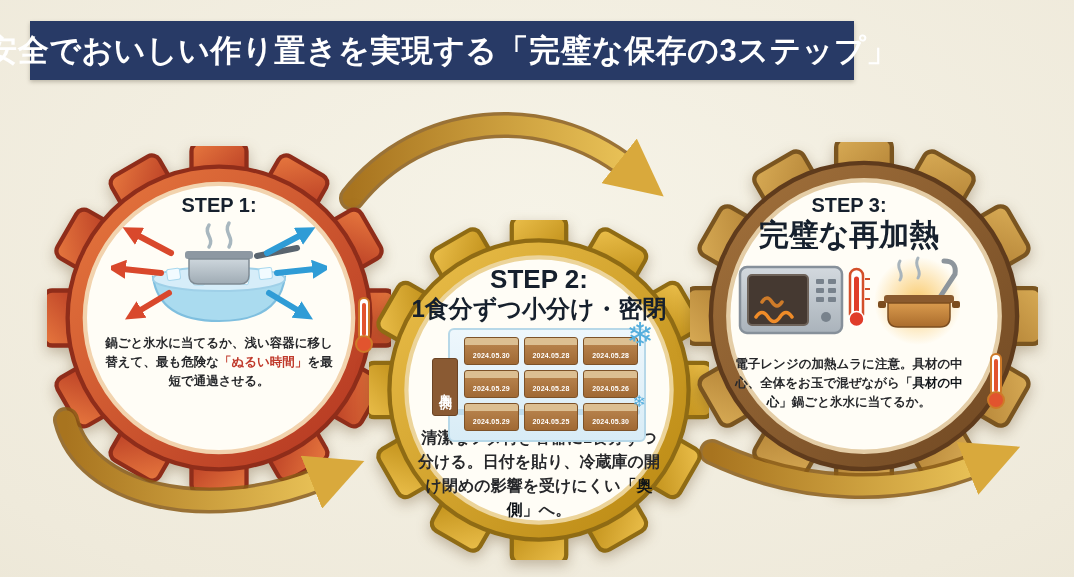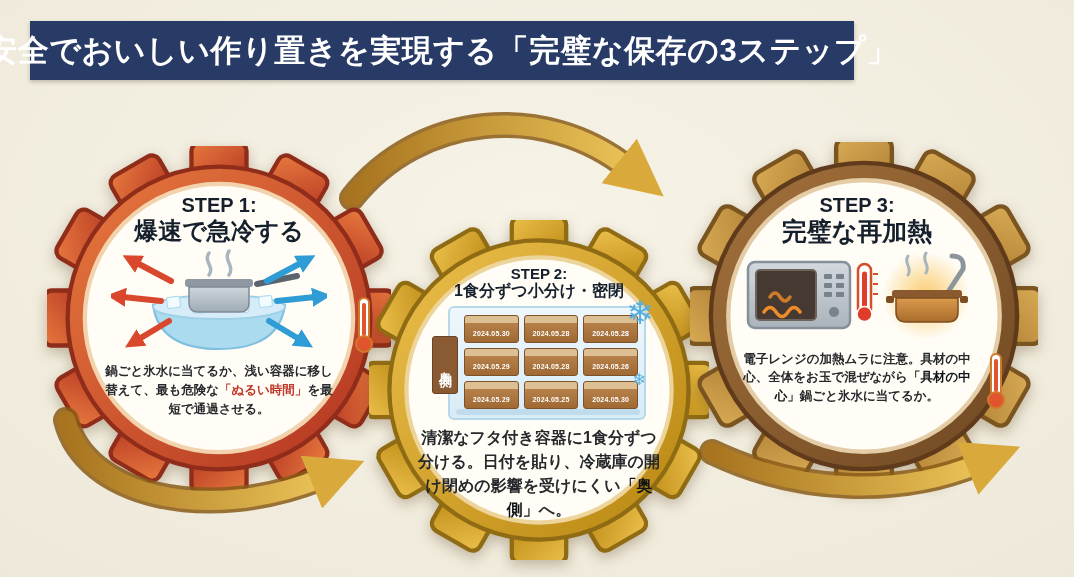--- a/index.html
+++ b/index.html
@@ -28,27 +28,27 @@
   .gear--2 { left: 369px; top: 220px; width: 340px; height: 340px; }
   .gear--3 { left: 690px; top: 142px; width: 348px; height: 348px; }
   .gear-svg { position: absolute; inset: 0; width: 100%; height: 100%;
               filter: drop-shadow(0 5px 7px rgba(80,50,10,.30)); }
   .gear-inner {
     position: absolute; border-radius: 50%;
     display: flex; flex-direction: column; align-items: center; text-align: center;
   }
   .gear--1 .gear-inner { left: 38px; top: 38px; width: 268px; height: 268px; padding-top: 10px; }
   .gear--2 .gear-inner { left: 38px; top: 38px; width: 264px; height: 264px; padding-top: 7px;  }
-  .gear--3 .gear-inner { left: 32px; top: 39px; width: 270px; height: 270px; padding-top: 13px; }
+  .gear--3 .gear-inner { left: 24px; top: 39px; width: 270px; height: 270px; padding-top: 13px; }
 
   .step-label { font-size: 20px; font-weight: 800; color: #16202d; line-height: 1.15; }
   .step-title { font-size: 24px; font-weight: 800; color: #16202d; line-height: 1.18; }
-  .gear--2 .step-label { font-size: 15px; }
-  .gear--2 .step-title { font-size: 16px; }
-  .gear--3 .step-title { font-size: 25px; }
+  .gear--2 .step-label { font-size: 26px; }
+  .gear--2 .step-title { font-size: 24px; }
+  .gear--3 .step-title { font-size: 30px; }
 
   .desc { font-size: 12.5px; font-weight: 700; color: #27282b; line-height: 1.5; width: 236px; margin-top: 2px; }
   .gear--2 .desc { width: 244px; font-size: 16px; }
   .em { font-weight: 900; color: #101418; }
   .em.red { color: #c0392b; }
 
   .illus1 { width: 216px; height: 112px; margin: 2px 0 1px; }
   .illus3 { width: 222px; height: 96px;  margin: 3px 0 2px; }
 
   
@@ -122,21 +122,20 @@
         <rect x="-16" y="-102" width="32" height="28" rx="5" transform="rotate(240)"></rect>
         <rect x="-16" y="-102" width="32" height="28" rx="5" transform="rotate(270)"></rect>
         <rect x="-16" y="-102" width="32" height="28" rx="5" transform="rotate(300)"></rect>
         <rect x="-16" y="-102" width="32" height="28" rx="5" transform="rotate(330)"></rect>
       </g>
       <circle r="88" fill="url(#g1)" stroke="#8f2d1a" stroke-width="2.5"></circle>
       <circle r="78" fill="#fffdf6" stroke="#f2d3ae" stroke-width="2.5"></circle>
     </svg>
     <div class="gear-inner">
       <div class="step-label">STEP 1:</div>
-      <div class="step-title">爆速で急冷する</div>
       <svg class="illus1" viewBox="0 0 216 112">
         <defs>
           <linearGradient id="potg" x1="0" y1="0" x2="0" y2="1">
             <stop offset="0" stop-color="#cdd6dc"></stop>
               <stop offset="1" stop-color="#9fabb4"></stop>
           </linearGradient>
           <marker id="ra" viewBox="0 0 10 10" refX="1.5" refY="5" markerWidth="3.2" markerHeight="3.2" orient="auto">
             <path d="M0,0 L10,5 L0,10 z" fill="#d9482c"></path>
           </marker>
           <marker id="ba" viewBox="0 0 10 10" refX="1.5" refY="5" markerWidth="3.2" markerHeight="3.2" orient="auto">

